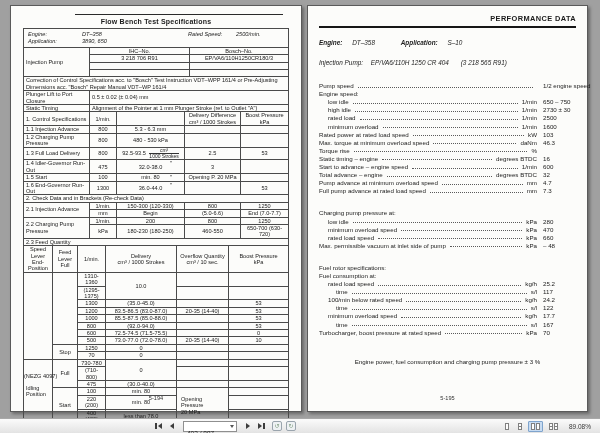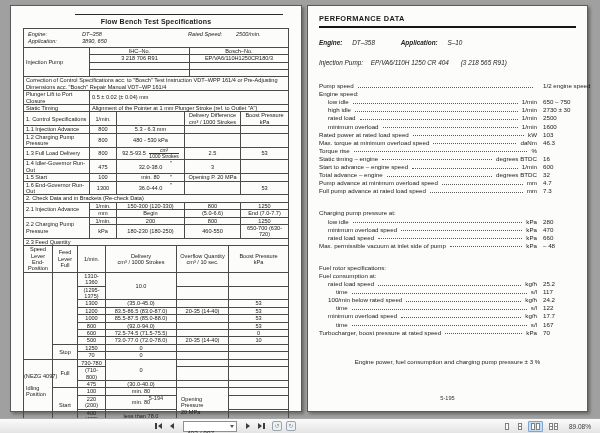--- a/index.html
+++ b/index.html
@@ -32,21 +32,21 @@
   .fn-area { margin-top:9px; font-size:5.6px; line-height:7.2px; }
   .fn-row { display:flex; white-space:nowrap; }
   .fn-marker { width:9px; }
   .fn-text { width:160px; overflow:visible; }
   .fn-val { width:44px; text-align:right; }
   .fn-unit { padding-left:3px; }
   .nezg { position:absolute; left:13px; bottom:32px; font-size:5.6px; }
   .pnum { position:absolute; left:0; right:0; bottom:10px; text-align:center; font-size:5.6px; color:#333; }
 
   
-  .perf-title { text-align:left; font-weight:bold; font-size:7.4px; letter-spacing:.4px; margin-top:2px; }
+  .perf-title { text-align:right; font-weight:bold; font-size:7.4px; letter-spacing:.4px; margin-top:2px; }
   .perf-rule { height:2px; background:#161616; margin-top:3px; }
   .eng-line { margin-top:11px; font-style:italic; font-size:6.4px; }
   .eng-line .lbl { font-weight:bold; }
   .eng-line .v1 { margin-left:8px; }
   .eng-line .lbl2 { margin-left:24px; font-weight:bold; }
   .pump-line { margin-top:13px; font-style:italic; font-size:6.4px; }
   .pump-line .v1 { margin-left:6px; }
   .pump-line .v2 { margin-left:10px; }
   .prows { margin-top:15px; }
   .prow { display:flex; align-items:flex-end; height:8.1px; font-size:6.2px; white-space:nowrap; }

